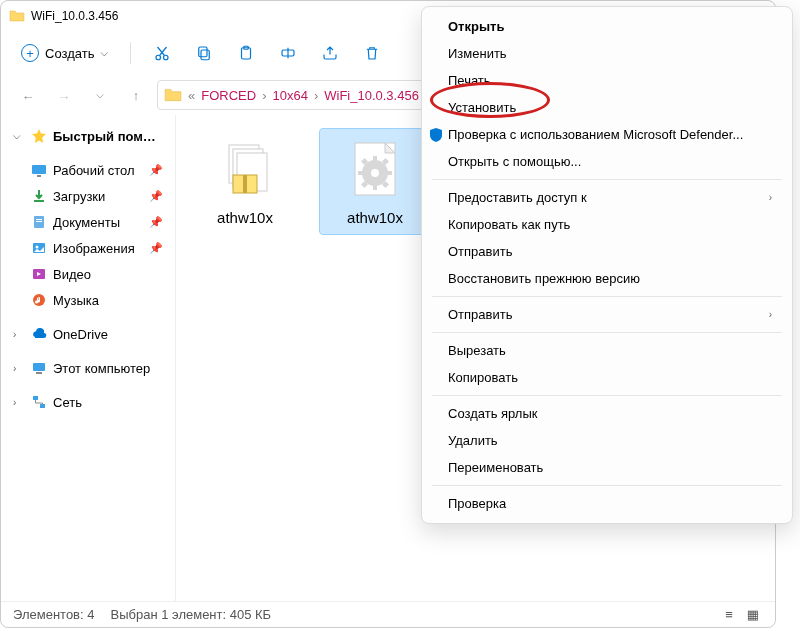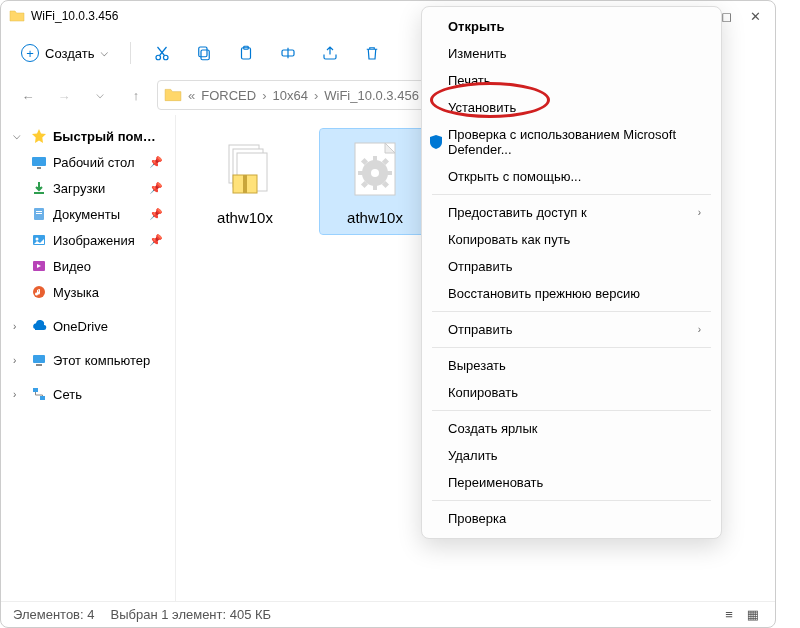--- a/index.html
+++ b/index.html
@@ -20,49 +20,49 @@
   .tb-sep { width: 1px; height: 22px; background: #e0e0e0; margin: 0 6px; }
   .tb-icon { width: 34px; height: 34px; display: flex; align-items: center; justify-content: center; color: #0078d4; border-radius: 4px; cursor: pointer; }
   .tb-icon svg { width: 18px; height: 18px; }
 
   
   .addrbar { height: 40px; display: flex; align-items: center; padding: 0 12px; gap: 6px; }
   .nav-arr { width: 30px; height: 30px; display: flex; align-items: center; justify-content: center; color: #888; cursor: pointer; border-radius: 4px; }
   .nav-arr.disabled { color: #ccc; }
   .addrbox { flex: 0 0 auto; display: flex; align-items: center; border: 1px solid #ddd; border-radius: 4px; height: 30px; padding: 0 6px; }
   .addrbox .folder-ico { width: 18px; height: 18px; margin-right: 4px; }
-  .crumb { padding: 0 4px; color: #737373; cursor: pointer; }
+  .crumb { padding: 0 4px; color: #be185d; cursor: pointer; }
   .crumb-sep { color: #888; padding: 0 2px; }
 
   
   .body { flex: 1; display: flex; overflow: hidden; }
   .sidebar { width: 175px; border-right: 1px solid #eee; padding: 8px 4px; }
   .side-item { display: flex; align-items: center; gap: 6px; padding: 5px 8px; border-radius: 4px; cursor: pointer; }
   .side-item .chev { width: 12px; color: #666; font-size: 10px; }
   .side-item .ico { width: 16px; height: 16px; flex-shrink: 0; }
   .side-item .lbl { flex: 1; white-space: nowrap; overflow: hidden; text-overflow: ellipsis; }
   .side-item .pin { color: #888; font-size: 11px; }
   .side-group { margin-bottom: 8px; }
-  .side-sub { padding-left: 18px; }
+  .side-sub { padding-left: 18px; margin-top: 8px; }
 
   
   .content { flex: 1; padding: 14px; display: flex; gap: 20px; align-items: flex-start; flex-wrap: wrap; }
   .file-item { width: 110px; display: flex; flex-direction: column; align-items: center; padding: 8px 4px; border-radius: 3px; cursor: pointer; }
   .file-item.selected { background: #cce8ff; outline: 1px solid #99d1ff; }
   .file-item .thumb { width: 64px; height: 64px; margin-bottom: 8px; }
   .file-item .fname { text-align: center; font-size: 15px; }
 
   
   .statusbar { height: 26px; border-top: 1px solid #eee; display: flex; align-items: center; padding: 0 12px; font-size: 12px; color: #555; }
   .statusbar .sp { width: 16px; }
   .view-toggle { margin-left: auto; display: flex; gap: 4px; }
   .view-toggle span { display: inline-flex; width: 20px; height: 16px; align-items: center; justify-content: center; cursor: pointer; }
 
   
-  .context-menu { position: absolute; top: 6px; left: 421px; width: 301px; background: #fdfdfd; border: 1px solid #ddd; border-radius: 8px; box-shadow: 0 8px 24px rgba(0,0,0,0.15); padding: 6px 0; z-index: 100; }
+  .context-menu { position: absolute; top: 6px; left: 421px; width: 372px; background: #fdfdfd; border: 1px solid #ddd; border-radius: 8px; box-shadow: 0 8px 24px rgba(0,0,0,0.15); padding: 6px 0; z-index: 100; }
   .cm-item { display: flex; align-items: center; padding: 6px 20px 6px 26px; cursor: pointer; position: relative; }
   .cm-item .cm-ico { position: absolute; left: 6px; width: 16px; height: 16px; }
   .cm-item .arrow { margin-left: auto; color: #666; font-size: 10px; }
   .cm-sep { height: 1px; background: #e5e5e5; margin: 4px 10px; }
 
   
   .highlight { position: absolute; top: 82px; left: 430px; width: 120px; height: 36px; border: 3px solid #d02020; border-radius: 50%; z-index: 200; pointer-events: none; }
 
   
   .folder-svg { fill: #ffd76a; stroke: #e0b84a; stroke-width: 0.5; }

